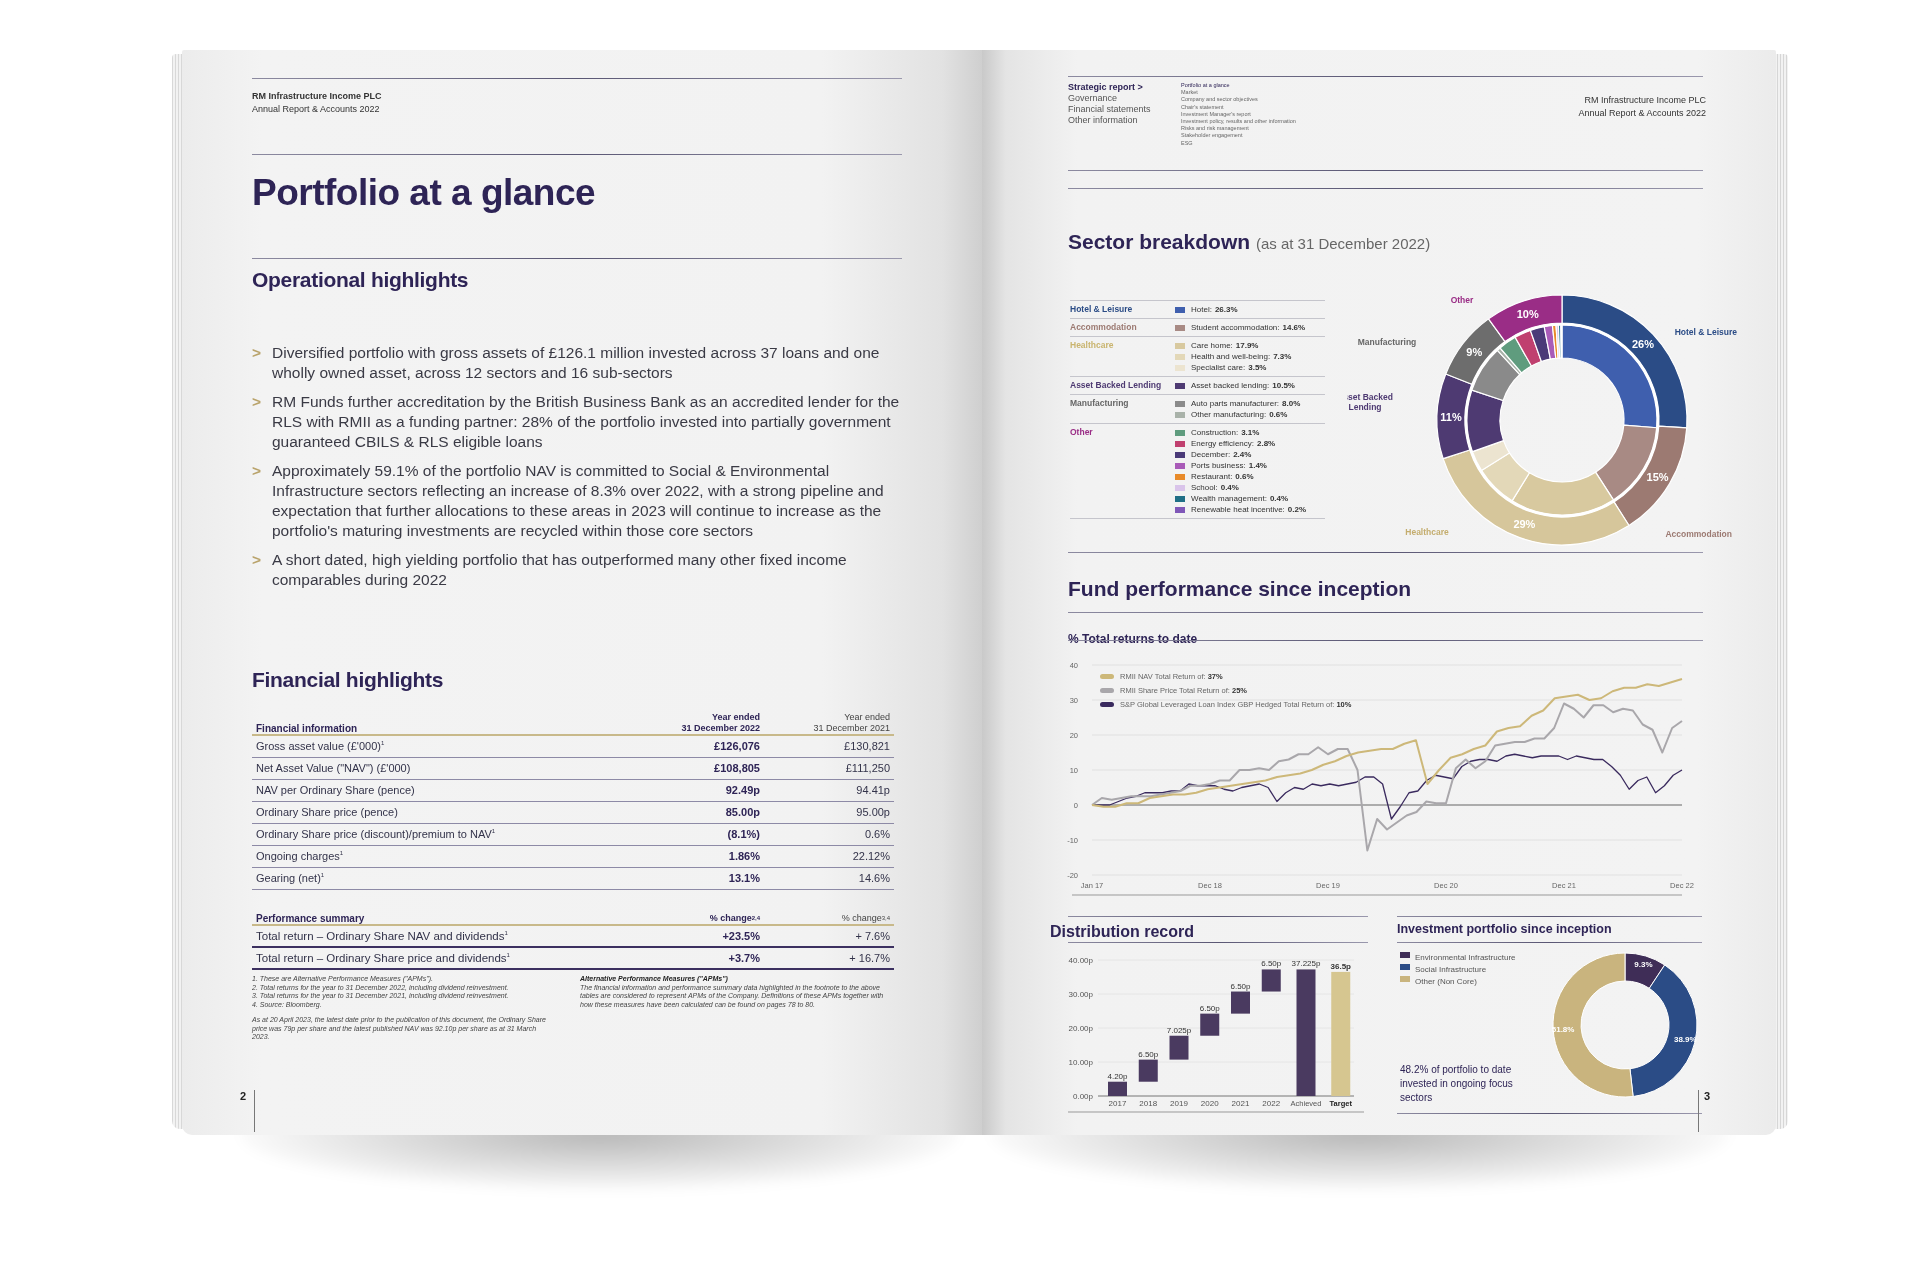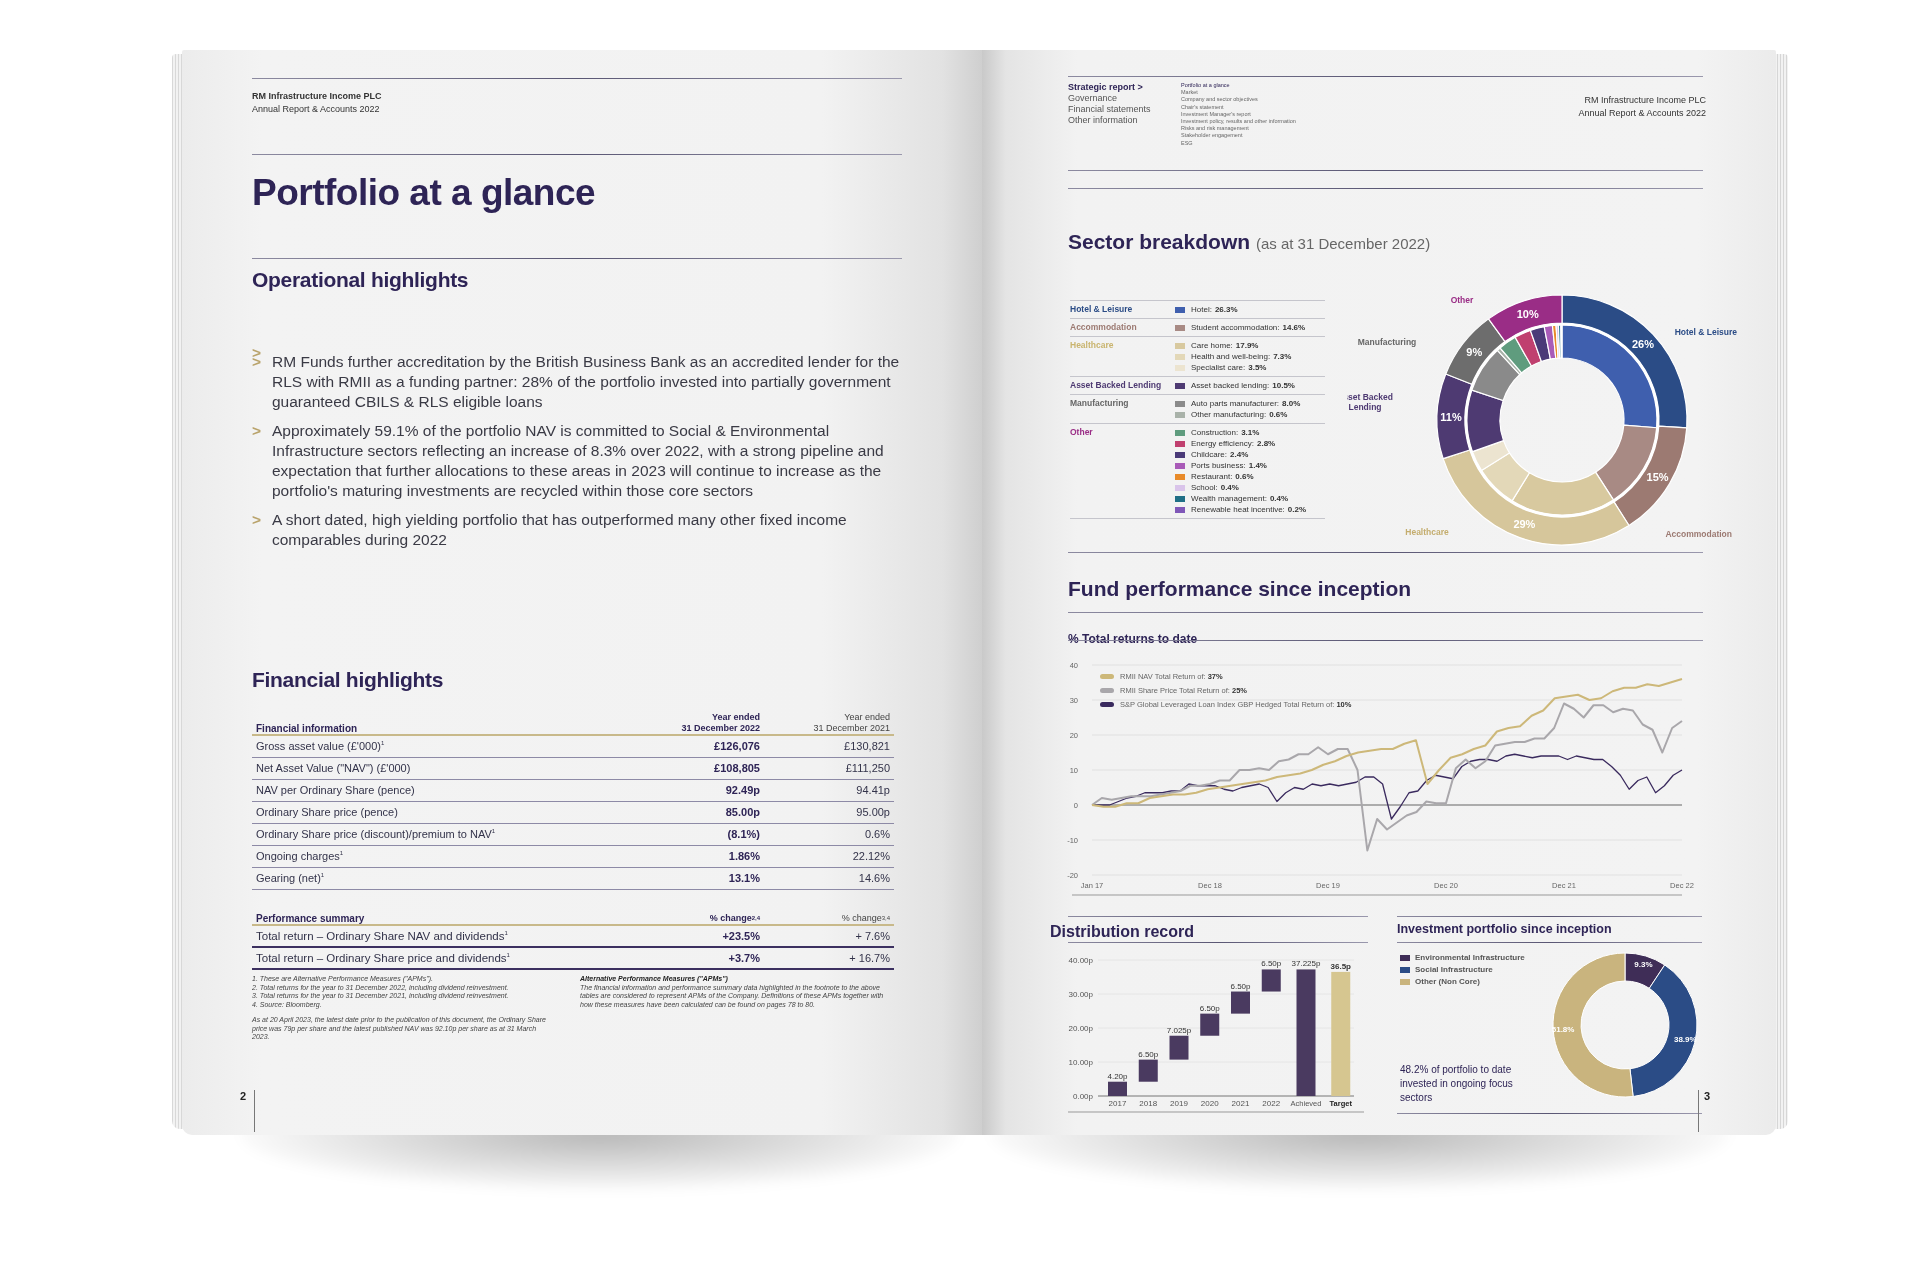--- a/index.html
+++ b/index.html
@@ -80,21 +80,21 @@
   .donut-wrap { position: absolute; left: 365px; top: 225px; width: 410px; height: 290px; }
 
   .fund-title { position: absolute; left: 86px; top: 527px; font-size: 21px; font-weight: bold; color: #2e2456; }
   .tr-title { position: absolute; left: 86px; top: 582px; font-size: 12px; font-weight: bold; color: #2e2456; }
   .line-chart { position: absolute; left: 80px; top: 600px; width: 640px; height: 250px; }
 
   .dist-title { position: absolute; left: 68px; top: 873px; font-size: 16px; font-weight: bold; color: #2e2456; }
   .dist-chart { position: absolute; left: 82px; top: 898px; width: 310px; height: 165px; }
   .inv-title { position: absolute; left: 415px; top: 872px; font-size: 12.5px; font-weight: bold; color: #2e2456; }
   .inv-legend { position: absolute; left: 418px; top: 902px; font-size: 8px; line-height: 12px; color: #555; }
-  .inv-legend .row { display: flex; align-items: center; font-weight: bold; }
+  .inv-legend .row { display: flex; align-items: flex-start; }
   .inv-legend .sw { width: 10px; height: 6px; margin-right: 5px; }
   .inv-note { position: absolute; left: 418px; top: 1013px; font-size: 10px; line-height: 14px; color: #2e2456; width: 120px; }
   .inv-donut { position: absolute; left: 555px; top: 895px; width: 170px; height: 160px; }
 </style>
 </head>
 <body>
 
 <div class="book-shadow-l"></div>
 <div class="book-shadow-r"></div>
 <div class="page-edges-l"></div>
@@ -105,21 +105,21 @@
   <div class="run-head" style="left:70px; top:40px;">
     <div><b>RM Infrastructure Income PLC</b></div>
     <div>Annual Report &amp; Accounts 2022</div>
   </div>
   <div class="rule" style="left:70px; top:104px; width:650px;"></div>
   <h1 class="title-main">Portfolio at a glance</h1>
 
   <div class="rule" style="left:70px; top:208px; width:650px;"></div>
   <h2 class="h2" style="left:70px; top:218px;">Operational highlights</h2>
   <ul class="bullets" id="op-bullets">
-      <li><span class="arrow">&gt;</span></li>
+      <li><span class="arrow">&gt;</span><span>Diversified portfolio with gross assets of £126.1 million invested across 37 loans and one wholly owned asset, across 12 sectors and 16 sub-sectors</span></li>
       <li><span class="arrow">&gt;</span><span>RM Funds further accreditation by the British Business Bank as an accredited lender for the RLS with RMII as a funding partner: 28% of the portfolio invested into partially government guaranteed CBILS &amp; RLS eligible loans</span></li>
       <li><span class="arrow">&gt;</span><span>Approximately 59.1% of the portfolio NAV is committed to Social &amp; Environmental Infrastructure sectors reflecting an increase of 8.3% over 2022, with a strong pipeline and expectation that further allocations to these areas in 2023 will continue to increase as the portfolio's maturing investments are recycled within those core sectors</span></li>
       <li><span class="arrow">&gt;</span><span>A short dated, high yielding portfolio that has outperformed many other fixed income comparables during 2022</span></li>
     </ul>
 
   <h2 class="h2" style="left:70px; top:618px;">Financial highlights</h2>
   <table class="fin-table">
     <thead>
       <tr>
         <th>Financial information</th>
@@ -313,21 +313,21 @@
             <span>Construction:</span>
             <b>3.1%</b>
           </div>
           <div class="it">
             <span class="sw" style="background:#c0406f"></span>
             <span>Energy efficiency:</span>
             <b>2.8%</b>
           </div>
           <div class="it">
             <span class="sw" style="background:#4a3a78"></span>
-            <span>Childcare:</span>
+            <span>December:</span>
             <b>2.4%</b>
           </div>
           <div class="it">
             <span class="sw" style="background:#a95bb8"></span>
             <span>Ports business:</span>
             <b>1.4%</b>
           </div>
           <div class="it">
             <span class="sw" style="background:#e88a2a"></span>
             <span>Restaurant:</span>

